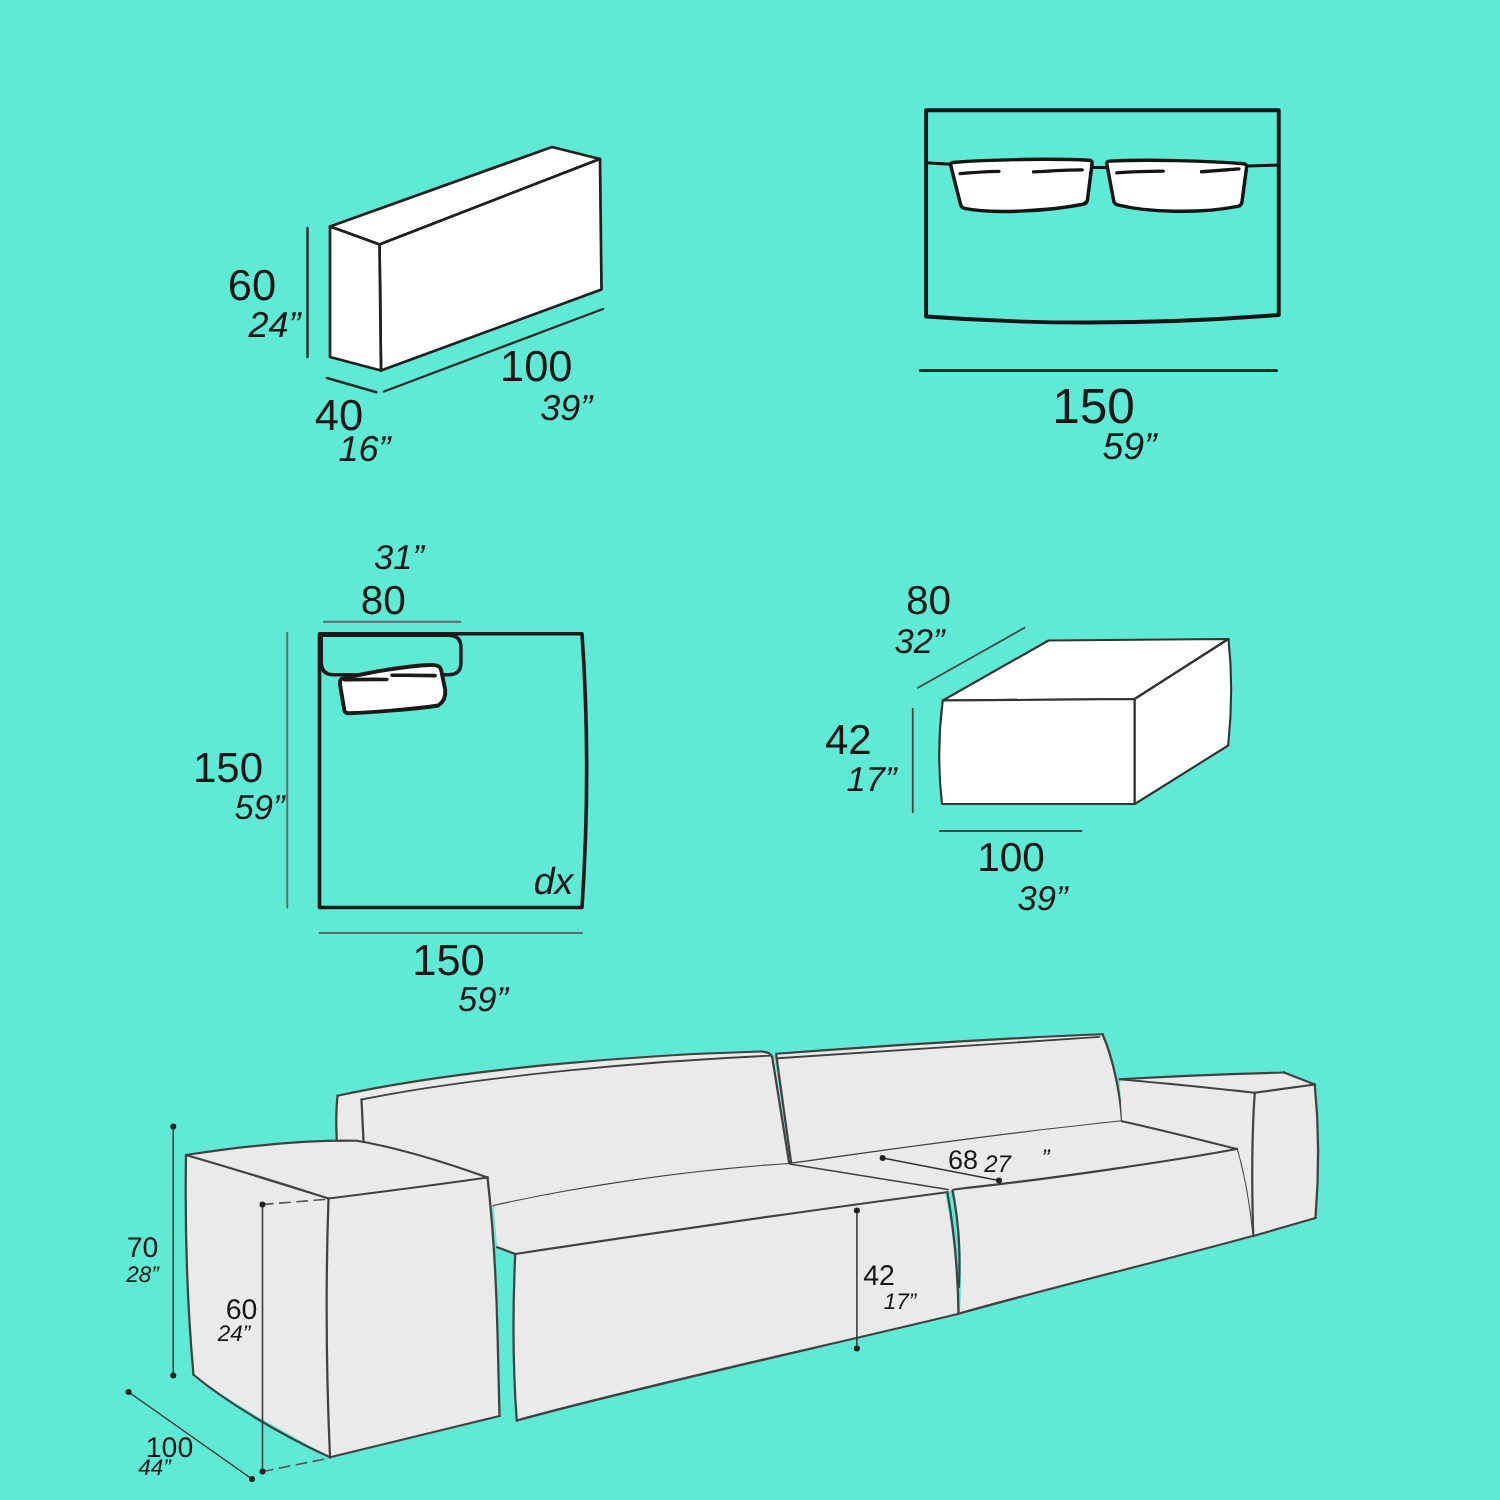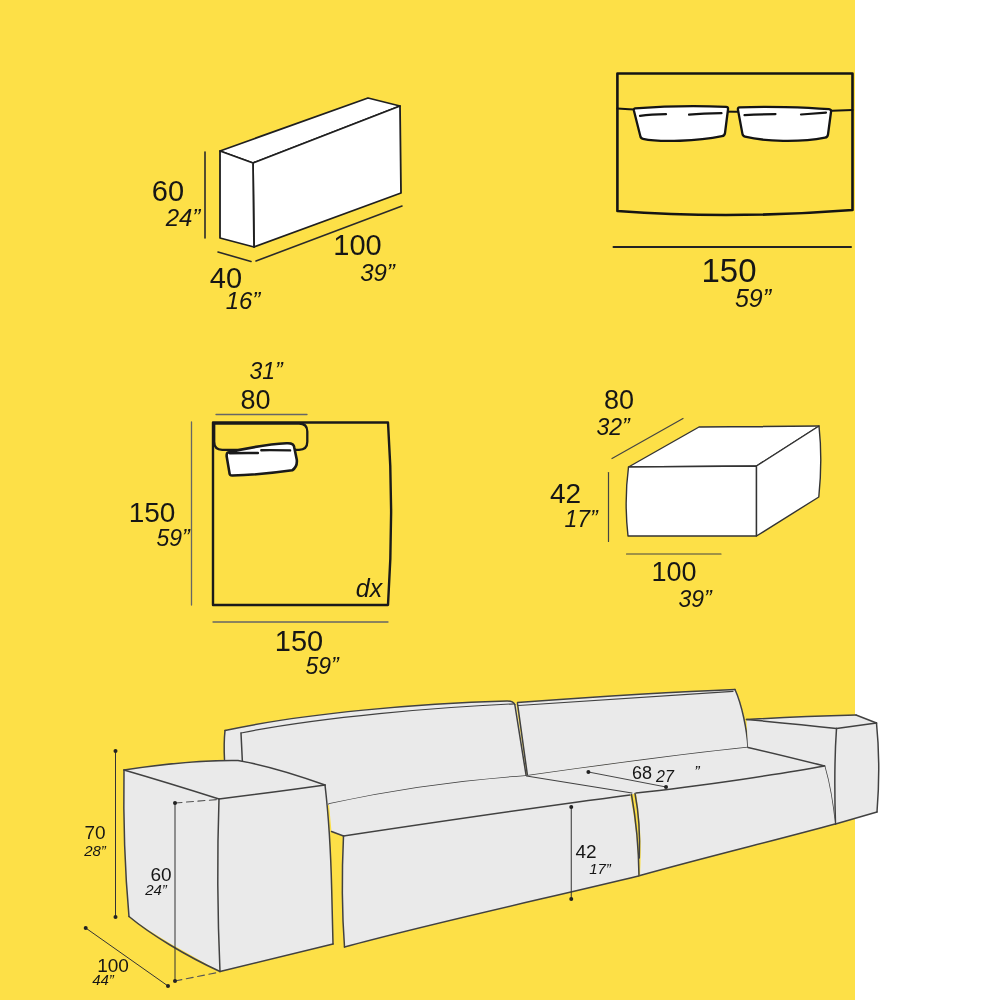--- a/index.html
+++ b/index.html
@@ -6,23 +6,23 @@
     margin: 0;
     padding: 0;
     background: #ffffff;
     width: 1000px;
     height: 1000px;
     overflow: hidden;
     font-family: "Liberation Sans", sans-serif;
   }
   #canvas {
     position: relative;
-    width: 855px;
+    width: 1000px;
     height: 1000px;
-    background: #fde047;
+    background: #5eead4;
   }
   svg { display: block; }
   text {
     font-family: "Liberation Sans", sans-serif;
     fill: #161616;
   }
   .num  { font-style: normal; }
   .inch { font-style: italic; }
 </style>
 </head>

